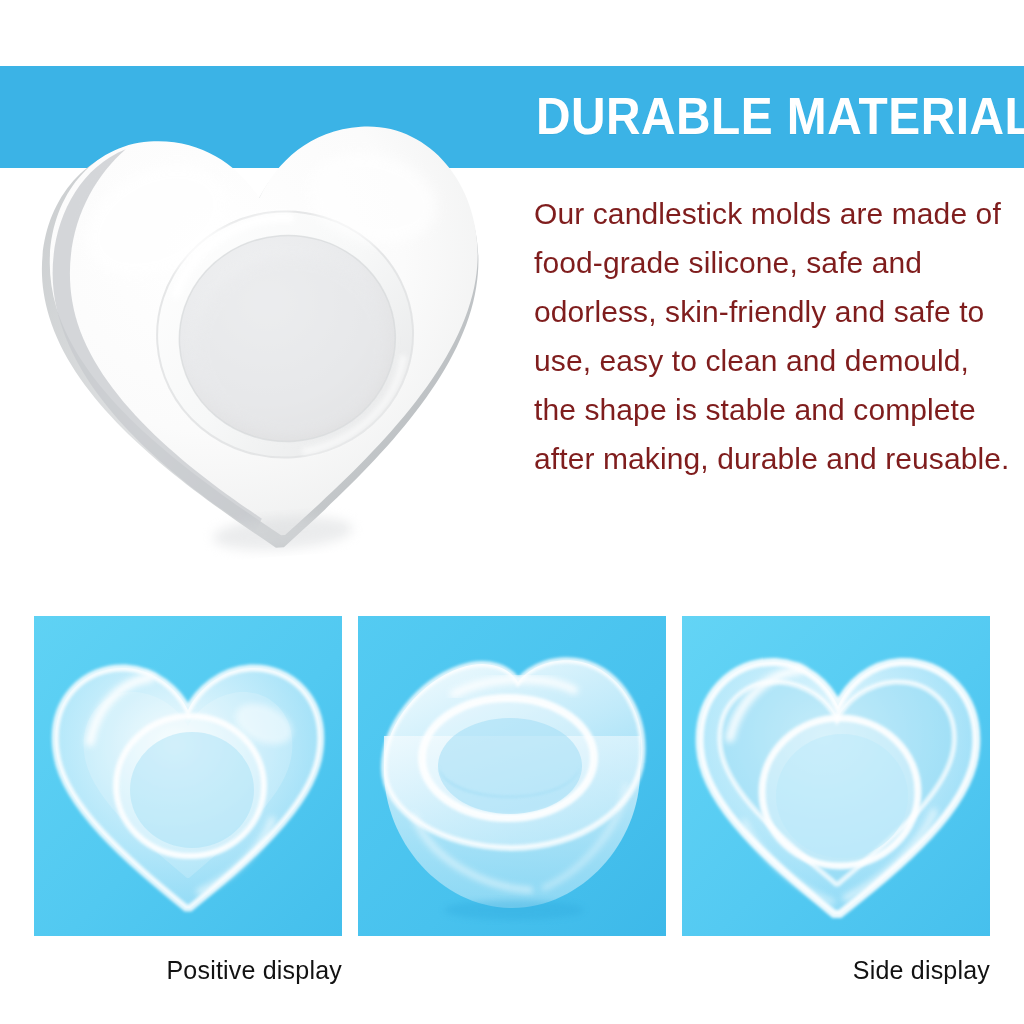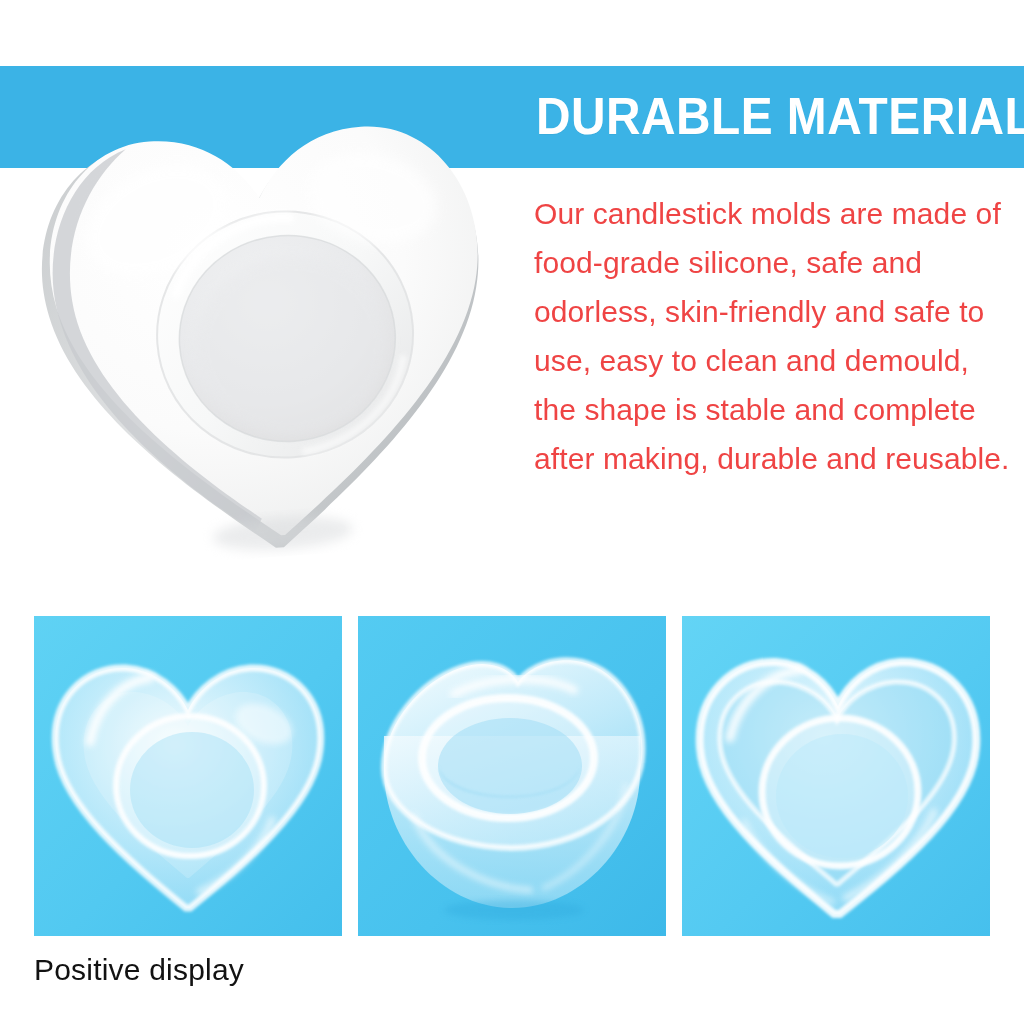--- a/index.html
+++ b/index.html
@@ -52,21 +52,21 @@
     transform-origin: left center;
     text-shadow: 0 1px 0 rgba(0,0,0,0.04);
   }
 
   
   .body-copy {
     position: absolute;
     left: 534px;
     top: 189px;
     width: 480px;
-    color: #ef4444;
+    color: #7f1d1d;
     font-size: 30px;
     line-height: 49px;
     font-weight: normal;
     letter-spacing: 0.1px;
   }
 
   
   .hero {
     position: absolute;
     left: 28px;
@@ -113,23 +113,23 @@
     left: 34px;
     top: 950px;
     width: 956px;
     height: 46px;
     display: flex;
     justify-content: space-between;
   }
 
   .caption {
     width: 308px;
-    text-align: left;
+    text-align: right;
     color: #121212;
-    font-size: 30px;
+    font-size: 25px;
     line-height: 40px;
     font-weight: normal;
     letter-spacing: 0.2px;
   }
 </style>
 </head>
 <body>
 
 <div class="page">
 
@@ -393,15 +393,16 @@
         <path d="M 48 122 C 56 86, 84 58, 118 54" fill="none" stroke="#ffffff" stroke-width="9" stroke-linecap="round" opacity="0.88" filter="url(#b3)"></path>
         <path d="M 252 196 C 236 232, 200 264, 164 282" fill="none" stroke="#ffffff" stroke-width="7" stroke-linecap="round" opacity="0.6" filter="url(#b3)"></path>
         <path d="M 62 206 C 80 244, 116 272, 150 286" fill="none" stroke="#ffffff" stroke-width="6" stroke-linecap="round" opacity="0.5" filter="url(#b3)"></path>
       </svg>
     </div>
 
   </div>
 
   <div class="captions">
     <div class="caption">Positive display</div>
+    <div class="caption">Side display</div>
   </div>
 
 </div>
 
 </body></html>

